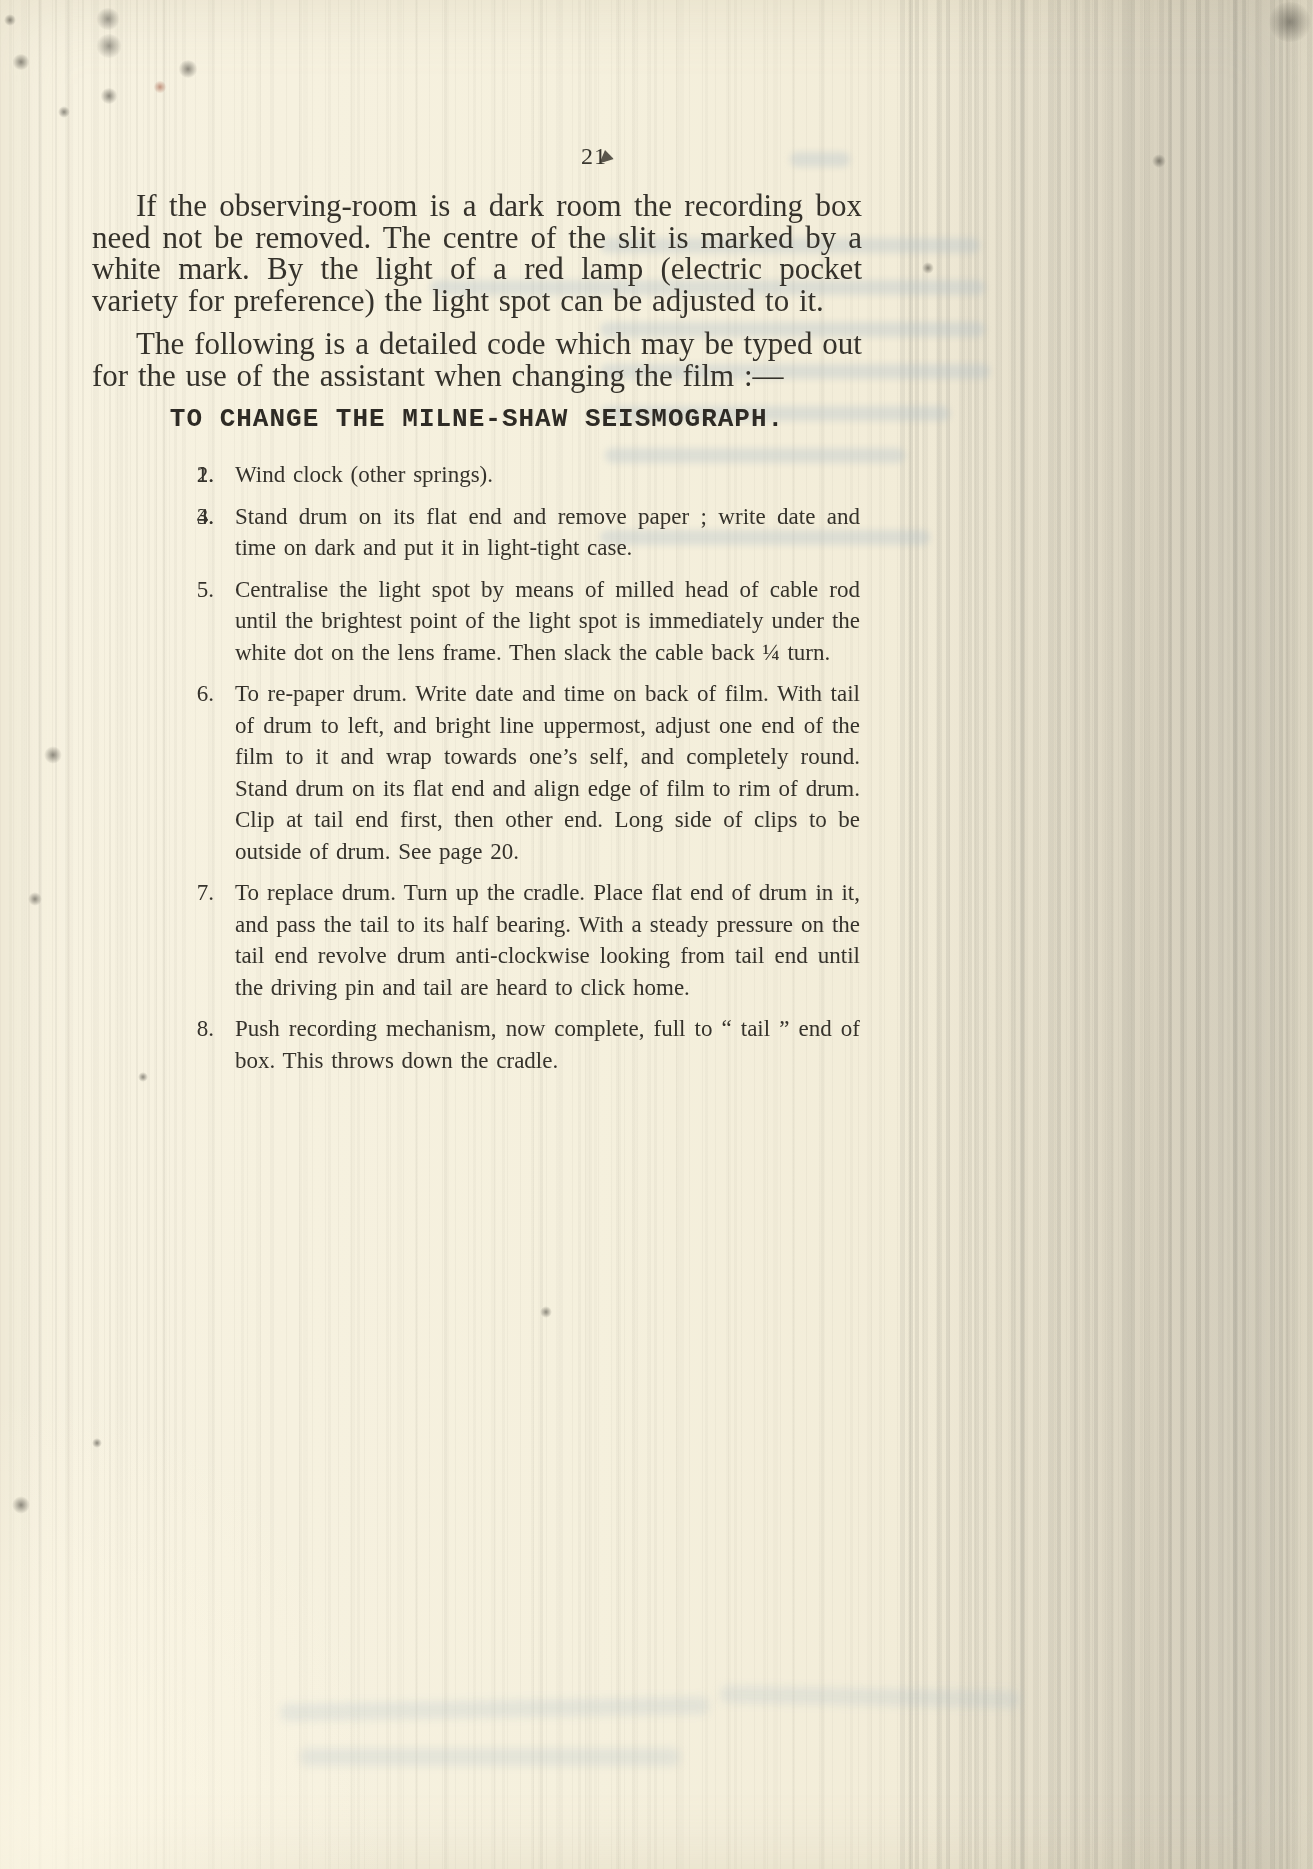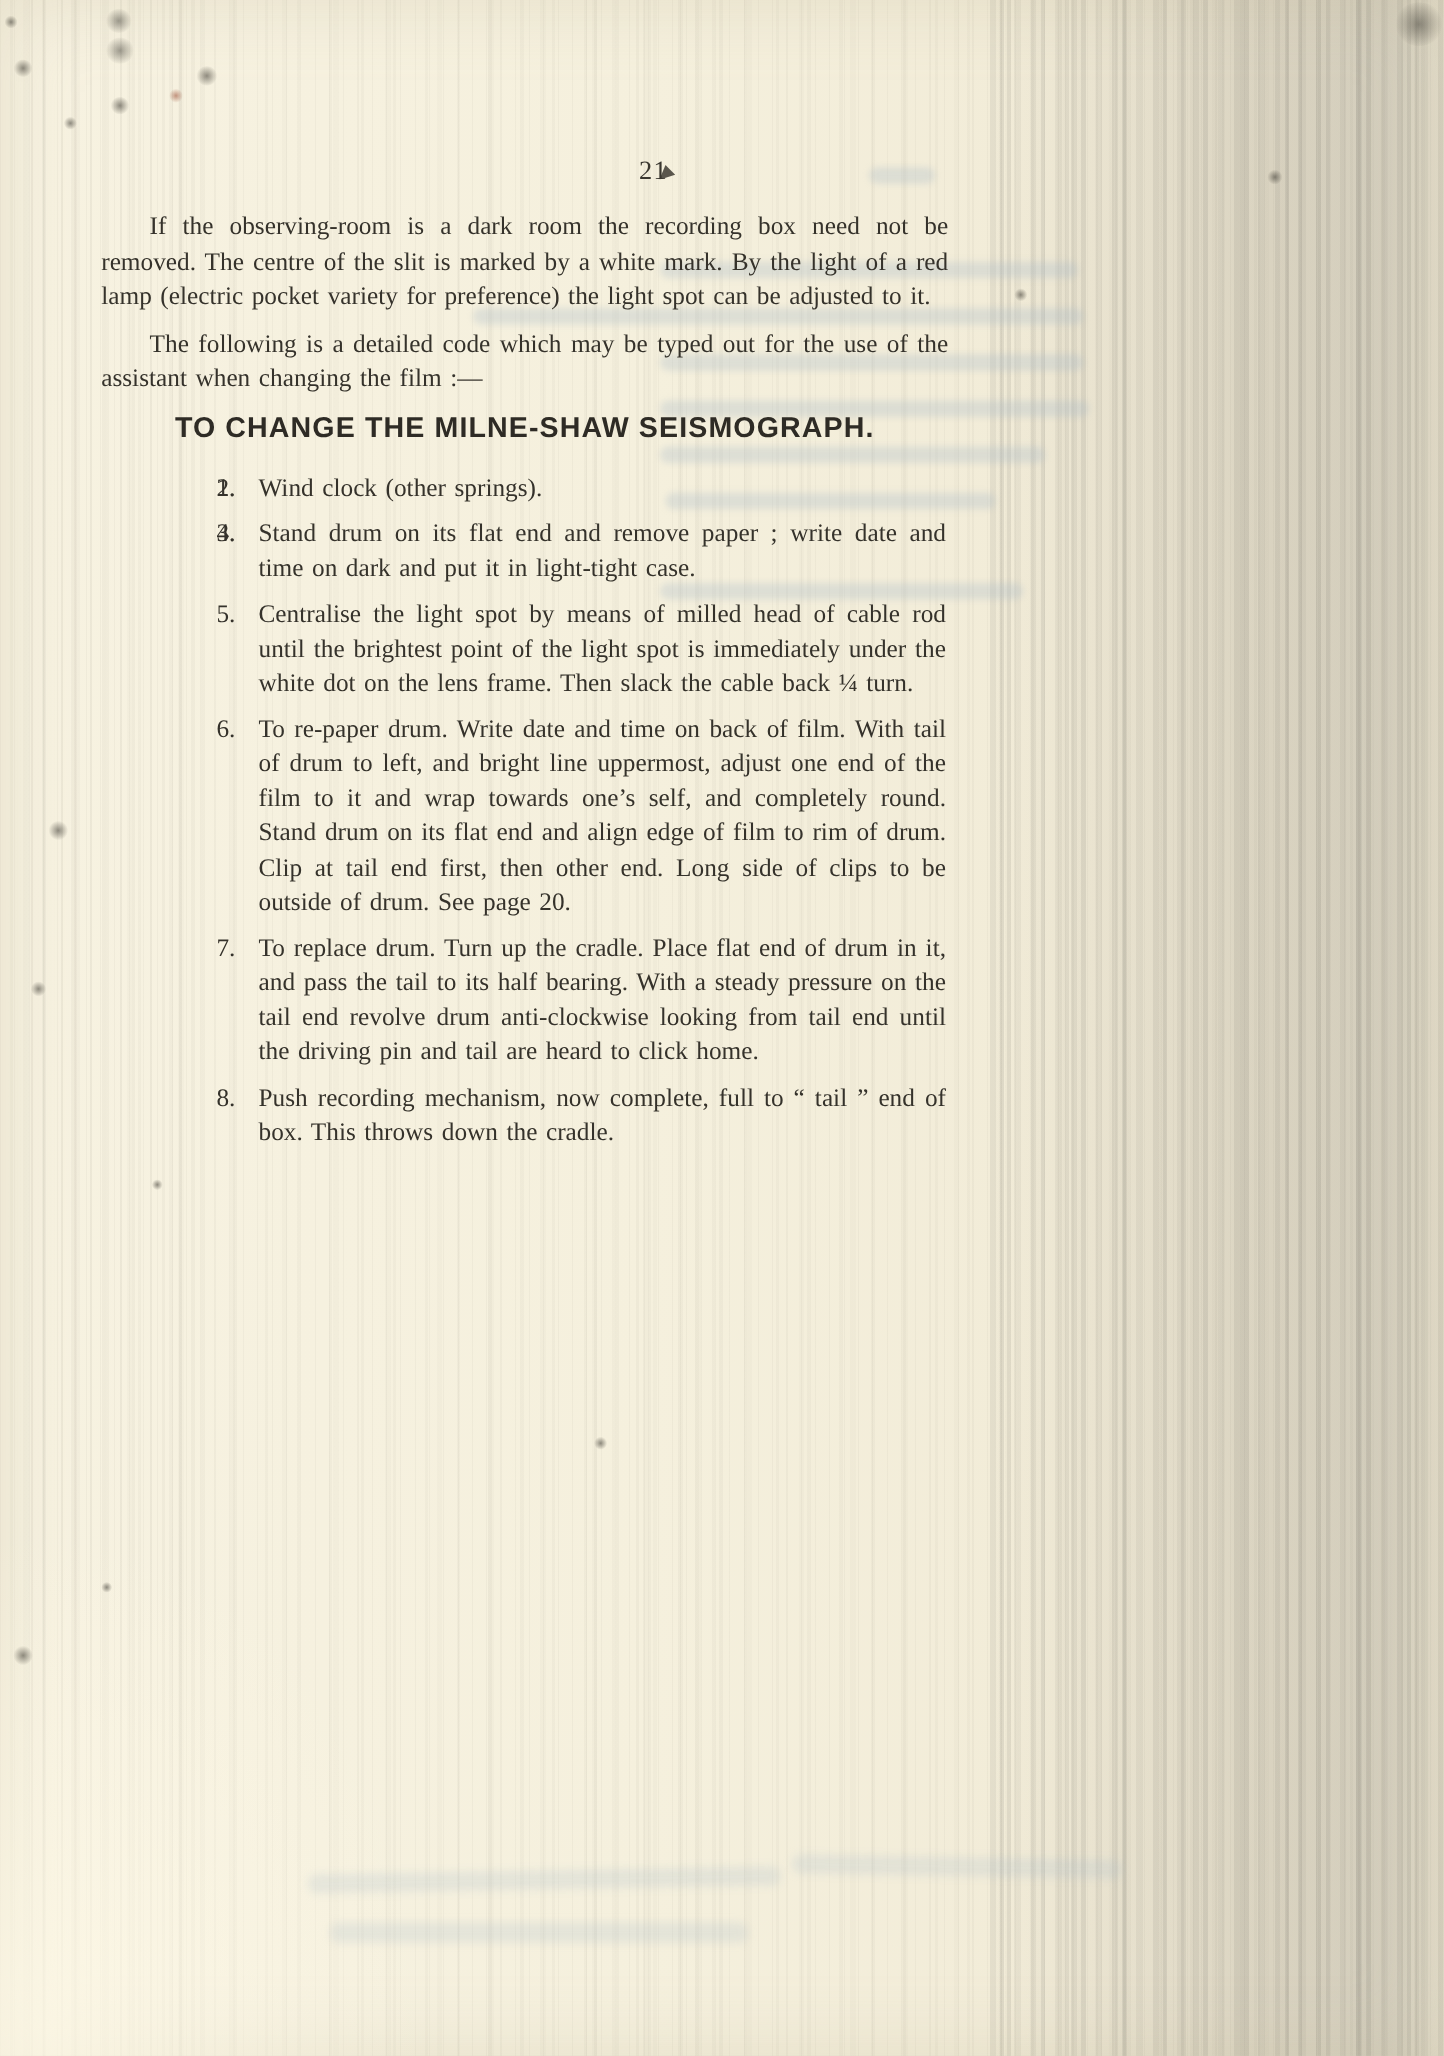--- a/index.html
+++ b/index.html
@@ -55,27 +55,27 @@
   .ghost{position:absolute;height:15px;border-radius:8px;pointer-events:none;
     background:rgba(168,185,200,0.30);filter:blur(3px);}
   .ghost.soft{background:rgba(170,186,200,0.22);filter:blur(4px);height:18px;}
   
   .pageno{
     position:absolute;top:143px;left:564px;width:60px;
     font-size:24px;letter-spacing:1px;text-align:center;color:#3a372f;
   }
   .content{position:absolute;left:92px;top:190px;width:770px;}
   p.para{
-    margin:0 0 12px;font-size:23px;line-height:31.5px;
+    margin:0 0 12px;font-size:31px;line-height:31.5px;
     text-align:justify;text-indent:44px;word-spacing:2px;
   }
   h1.heading{
     margin:12px 0 24px;font-size:26px;line-height:32px;font-weight:bold;
     letter-spacing:1px;text-align:center;color:#2e2b25;
-    font-family:Liberation Sans, sans-serif;
+    font-family:Liberation Mono, monospace;
   }
   p.schedule{margin:0 0 4px;font-size:23px;line-height:31px;word-spacing:2px;}
   .gap{display:inline-block;width:55px;}
   ol.steps{list-style:none;margin:0;padding:0;}
   ol.steps li{
     position:relative;margin:0 0 10px;padding-left:143px;
     font-size:23px;line-height:31.5px;
   }
   ol.steps li:first-child{margin-top:4px;}
   ol.steps .num{

